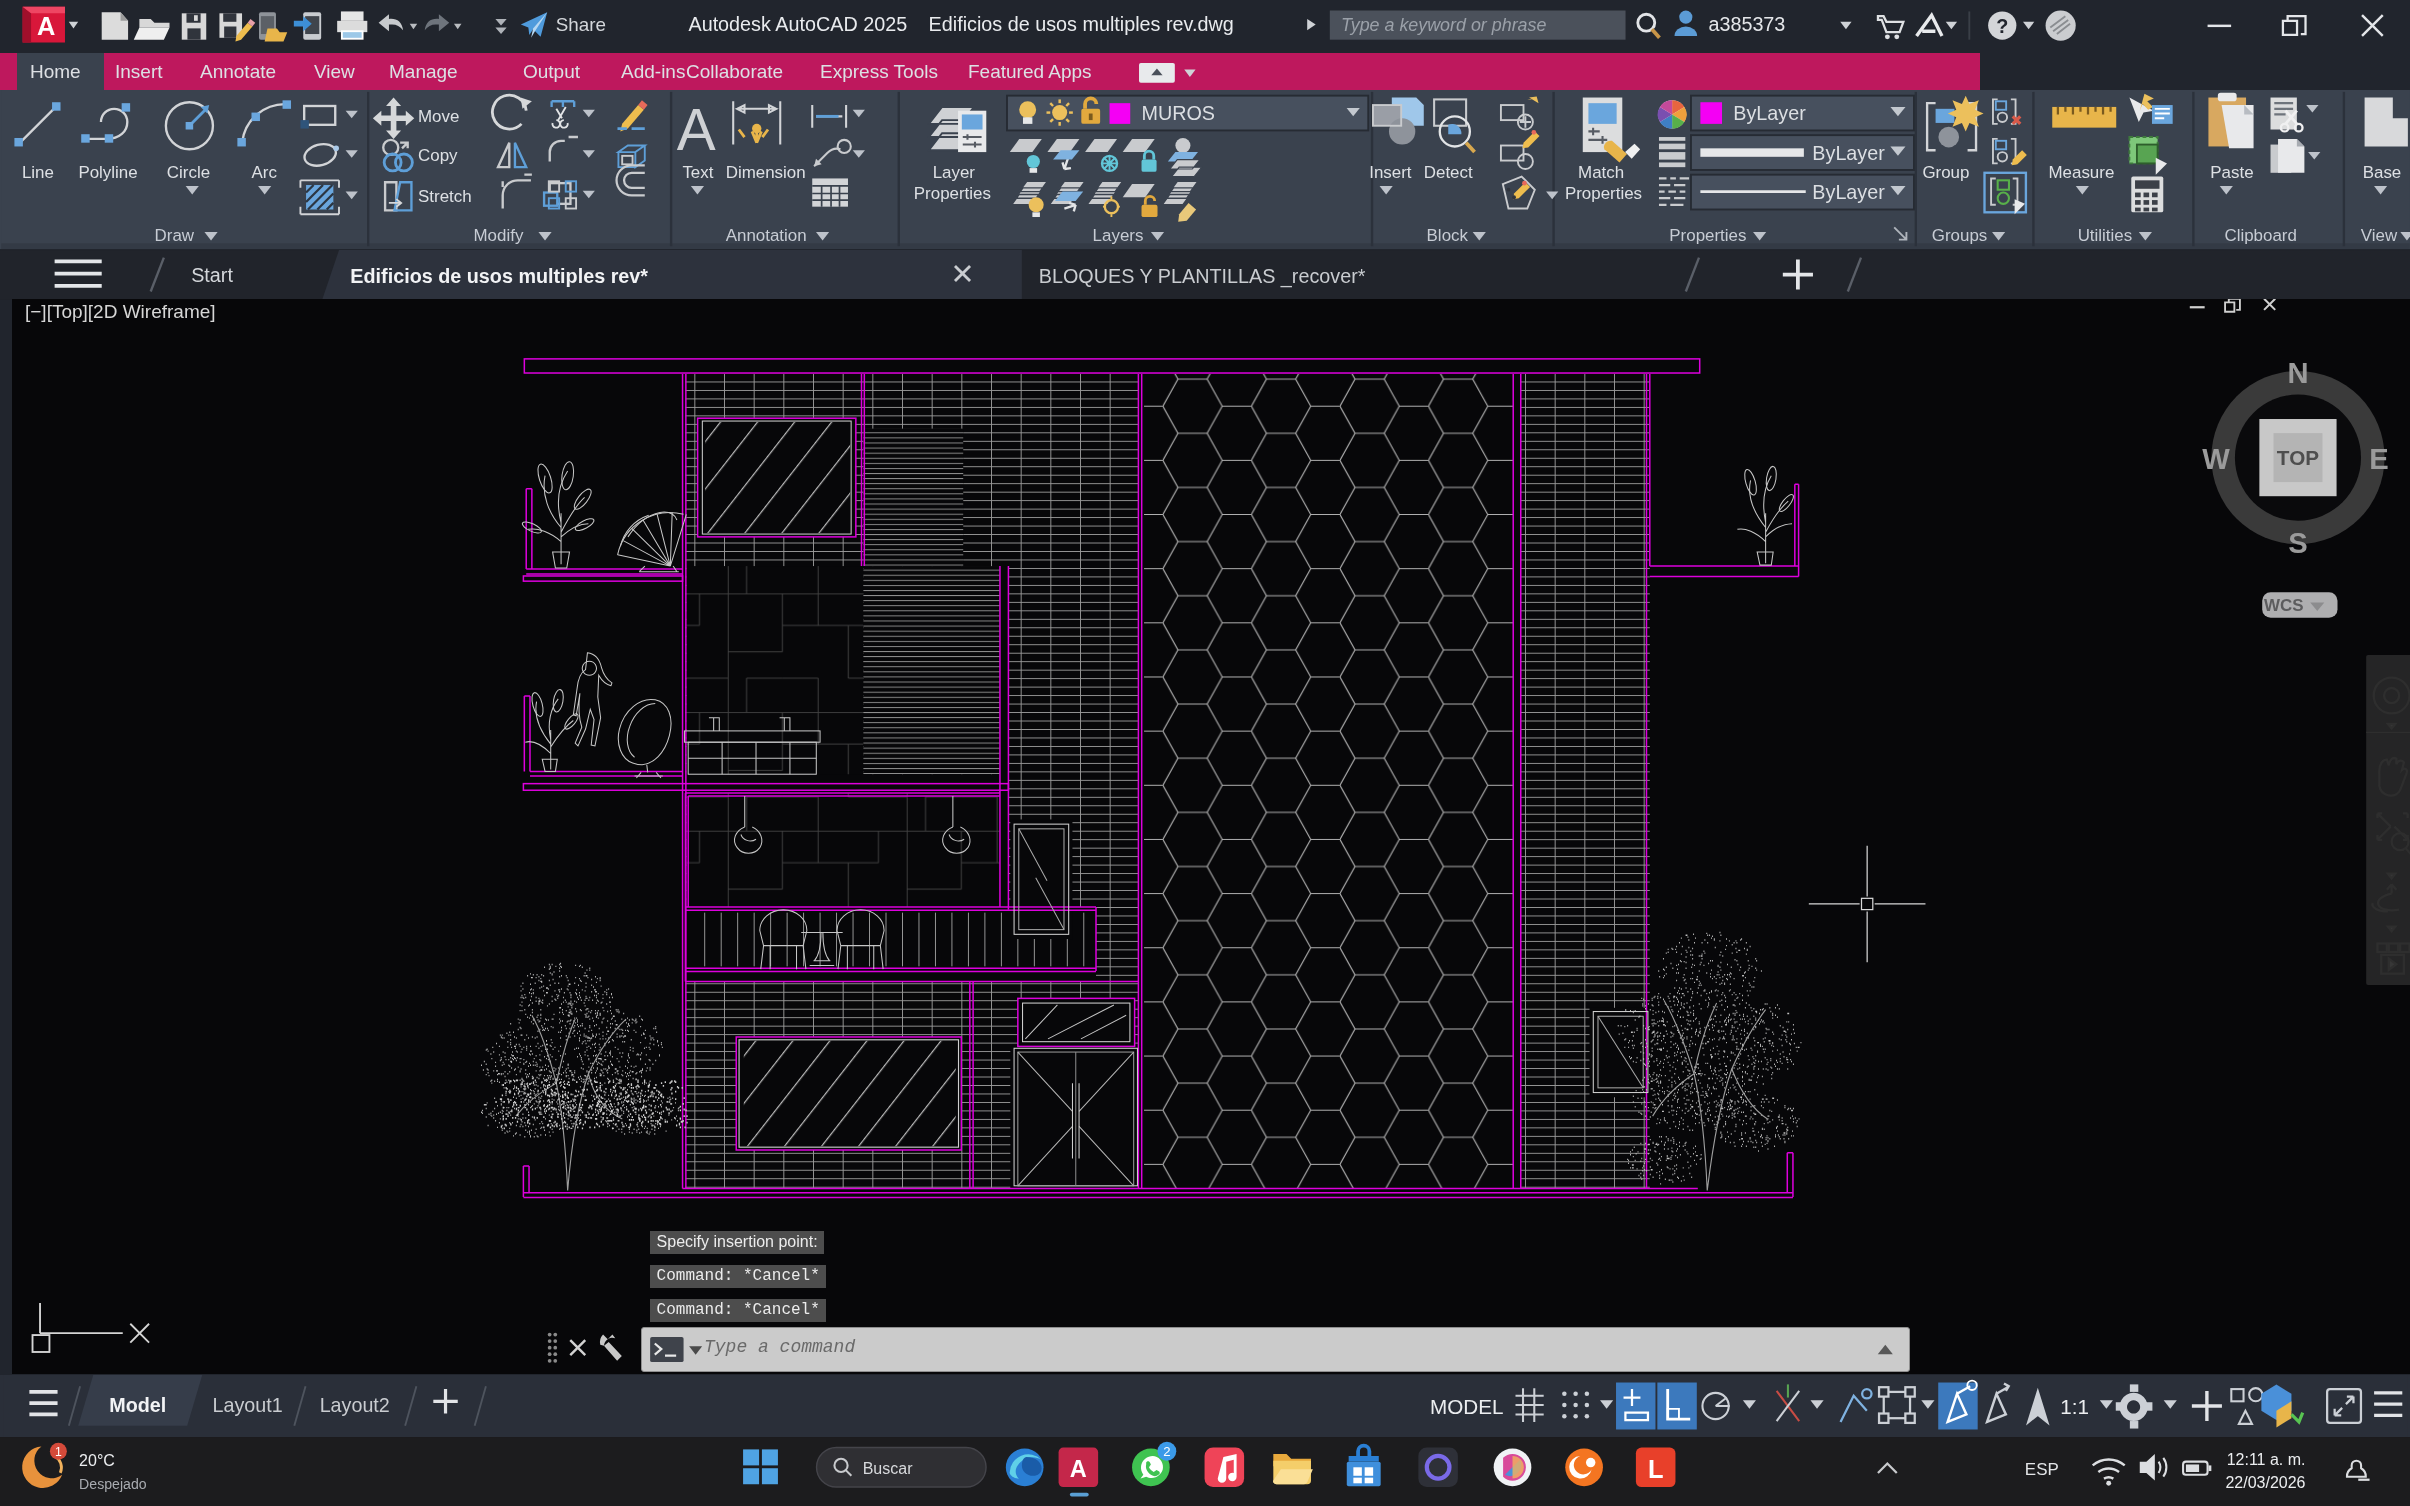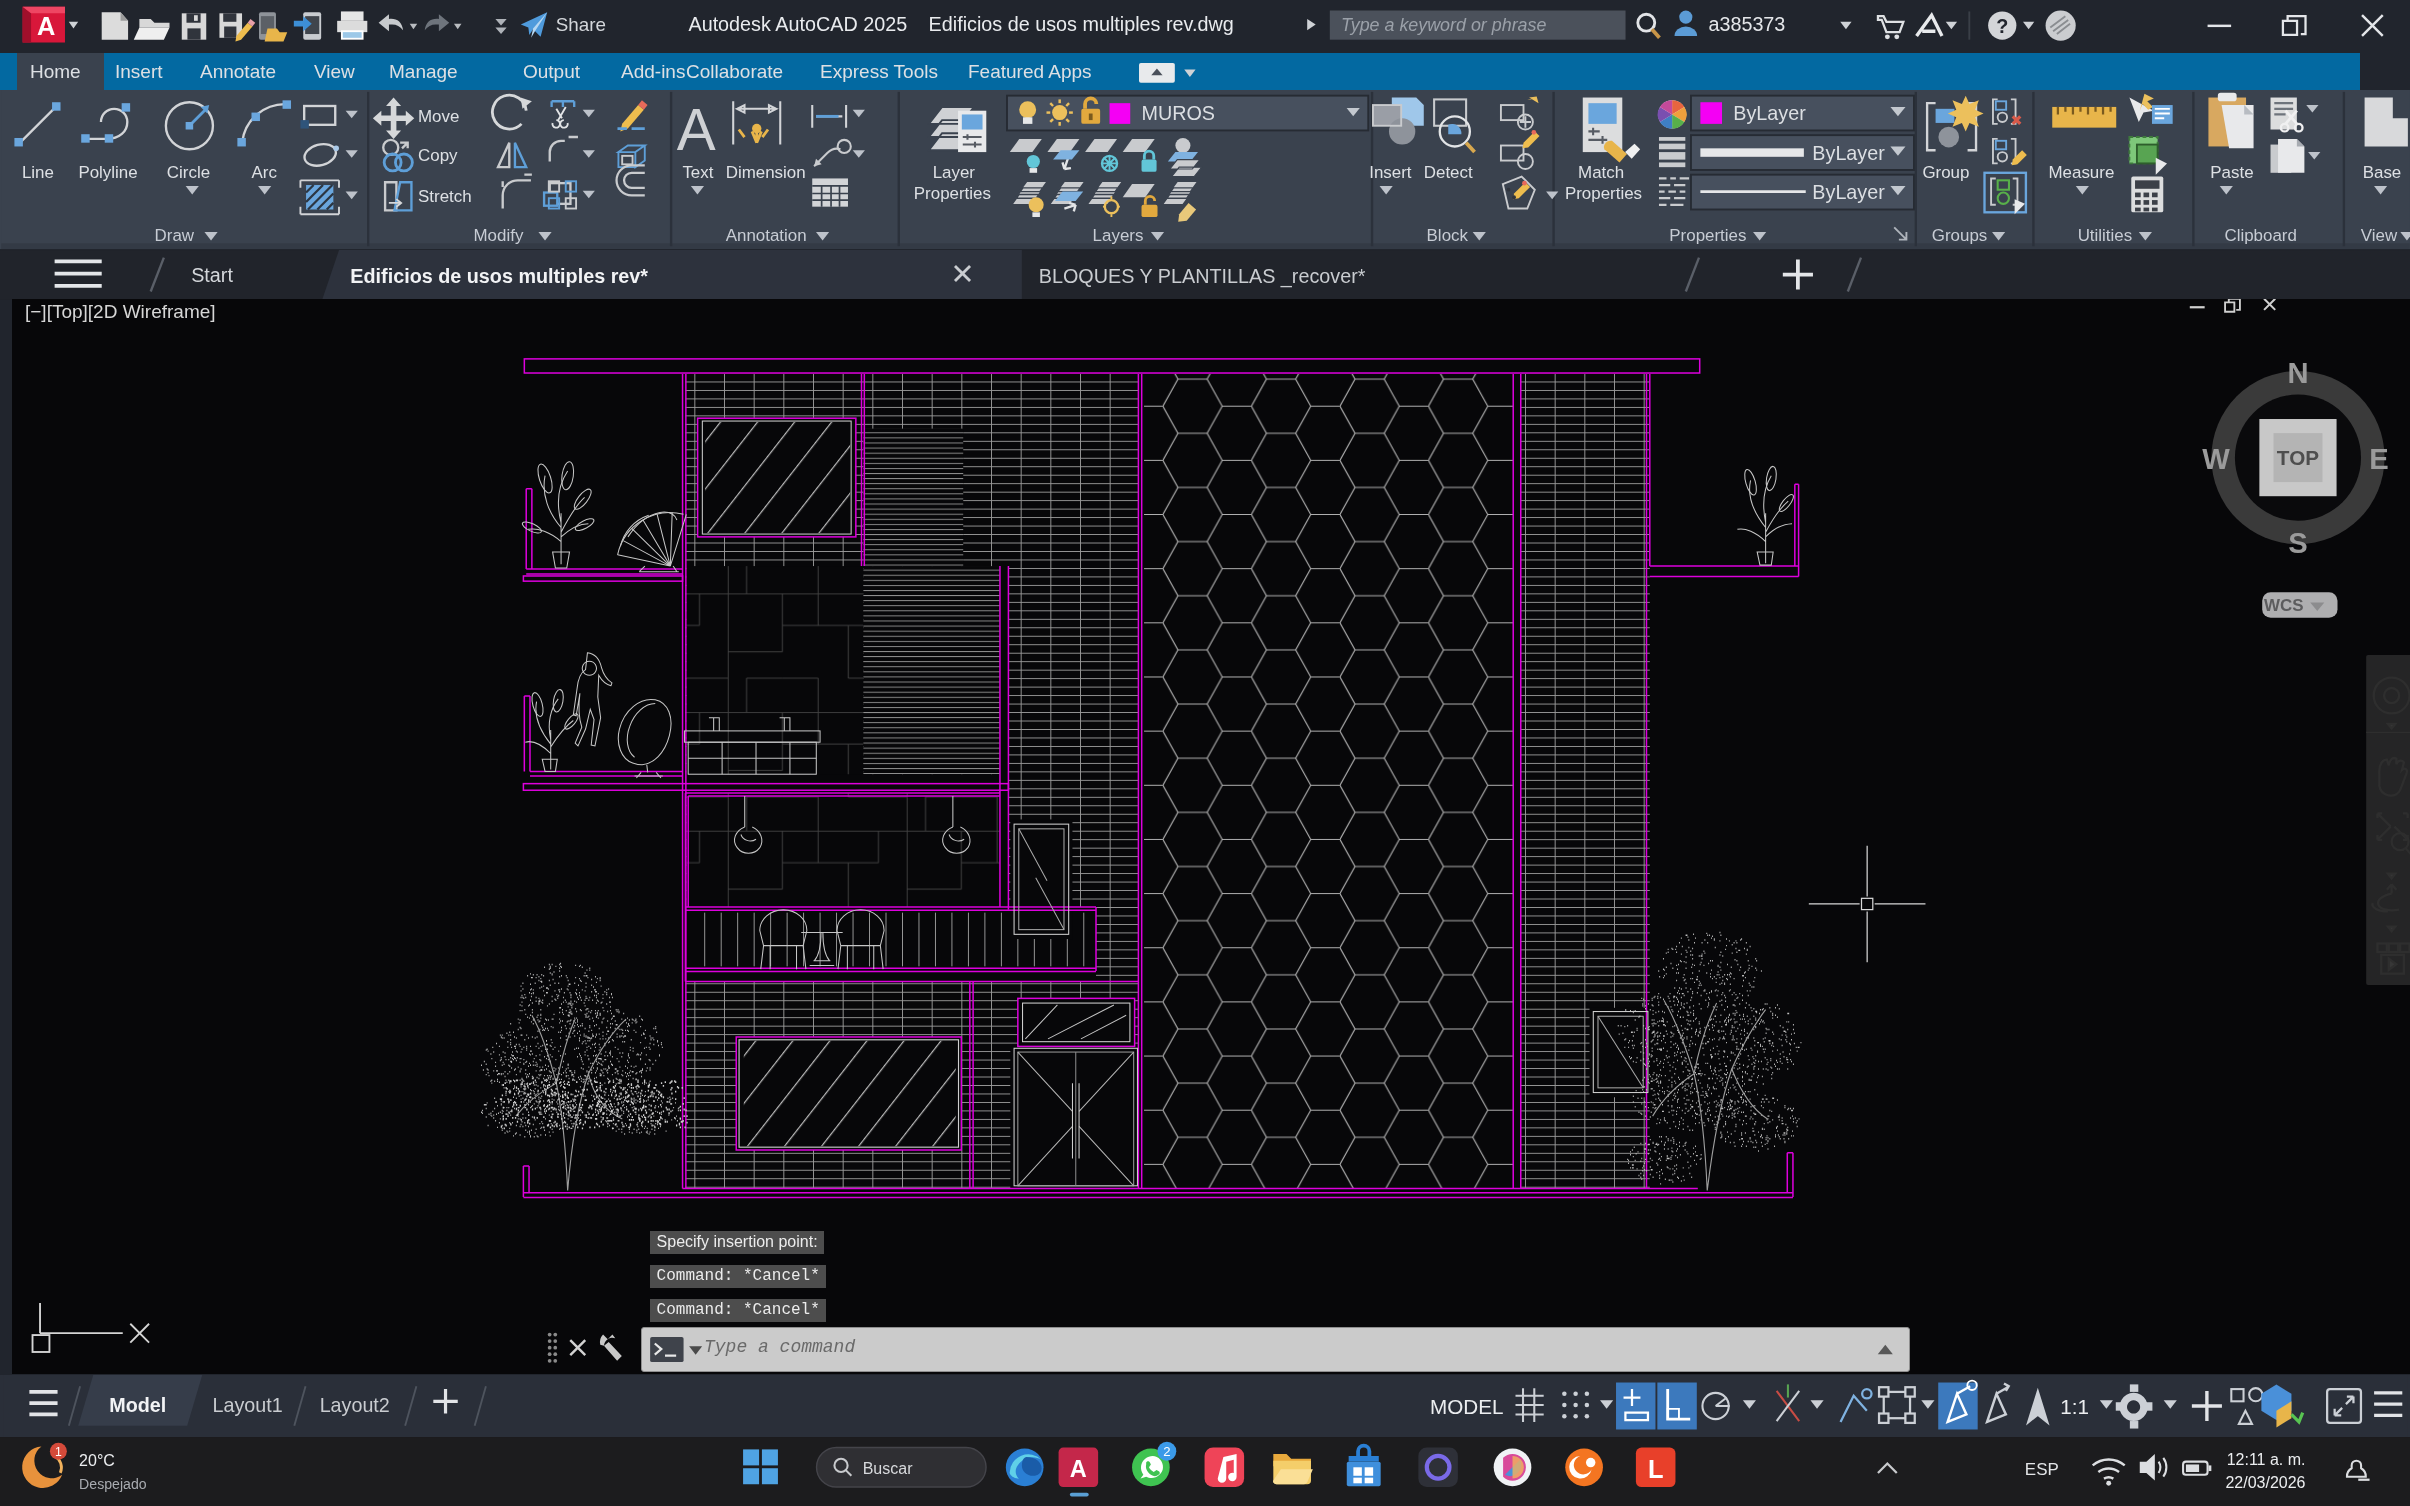--- a/index.html
+++ b/index.html
@@ -1,19 +1,19 @@
 <!DOCTYPE html>
 <html style="font-size:15px"><head>
 <meta charset="utf-8">
 <style>
   html,body{margin:0;padding:0;background:#000;}
   #page{position:relative;width:2411px;height:1507px;overflow:hidden;background:#21252d;font-family:"Liberation Sans",sans-serif;}
   .abs{position:absolute;}
   #titlebar{left:0;top:0;width:2411px;height:53px;background:#21252d;}
-  #tabrow{left:0;top:53px;width:2360px;height:38px;background:#0369a1;}
+  #tabrow{left:0;top:53px;width:1980px;height:38px;background:#be185d;}
   #ribbon{left:0;top:90px;width:2411px;height:159px;background:#3a424e;}
   #filetabs{left:0;top:250px;width:2411px;height:50px;background:#21242b;}
   #canvas{left:12px;top:299px;width:2411px;height:1075px;background:#070709;overflow:hidden;}
   #statusrow{left:0;top:1375px;width:2411px;height:62px;background:#2a2f39;}
   #taskbar{left:0;top:1437px;width:2411px;height:70px;background:#1b1b1d;}
   .tab{position:absolute;top:0;height:38px;line-height:38px;color:#dde0e4;font-size:19px;}
   svg text{font-family:"Liberation Sans",sans-serif;}
 </style>
 </head>
 <body>

